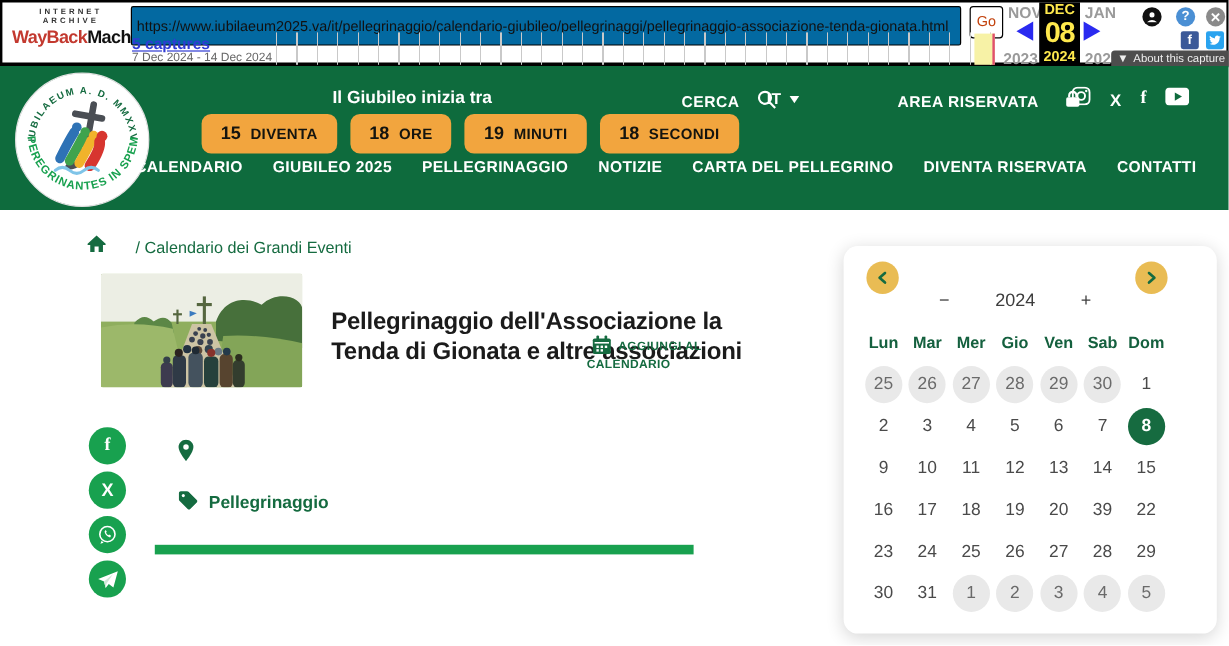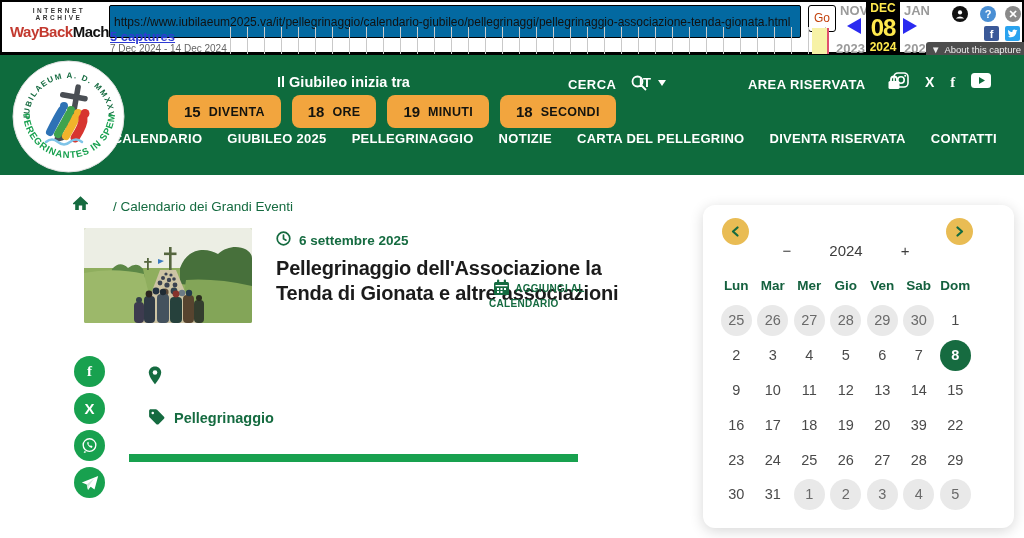--- a/index.html
+++ b/index.html
@@ -294,29 +294,20 @@
         <circle cx="65" cy="66" r="3.4" fill="#2b2420"></circle>
           <circle cx="79" cy="64" r="3.2" fill="#1f2a33"></circle>
         <circle cx="92" cy="66" r="3.4" fill="#87332c"></circle>
           <circle cx="105" cy="65" r="3.2" fill="#243a4a"></circle>
         <circle cx="115" cy="70" r="3" fill="#2b2e1f"></circle>
           <circle cx="55" cy="72" r="3" fill="#34404a"></circle>
       </g>
     </svg>
   </div>
 
-  <div class="date-row">
-    <span>
-      <svg width="15" height="15" viewBox="0 0 15 15">
-          <circle cx="7.5" cy="7.5" r="6.3" stroke="#156B40" stroke-width="1.7" fill="none"></circle>
-          <path d="M7.5 4 V7.8 L10 9.2" stroke="#156B40" stroke-width="1.7" fill="none" stroke-linecap="round"></path>
-        </svg>
-    </span>
-    <span>6 settembre 2025</span>
-  </div>
 
   <div class="title">
     <div>Pellegrinaggio dell'Associazione la</div>
     <div>Tenda di Gionata e altre associazioni</div>
   </div>
 
   <div class="addcal">
     <div class="r1">
       <span>
         <svg width="17" height="17" viewBox="0 0 17 17">

